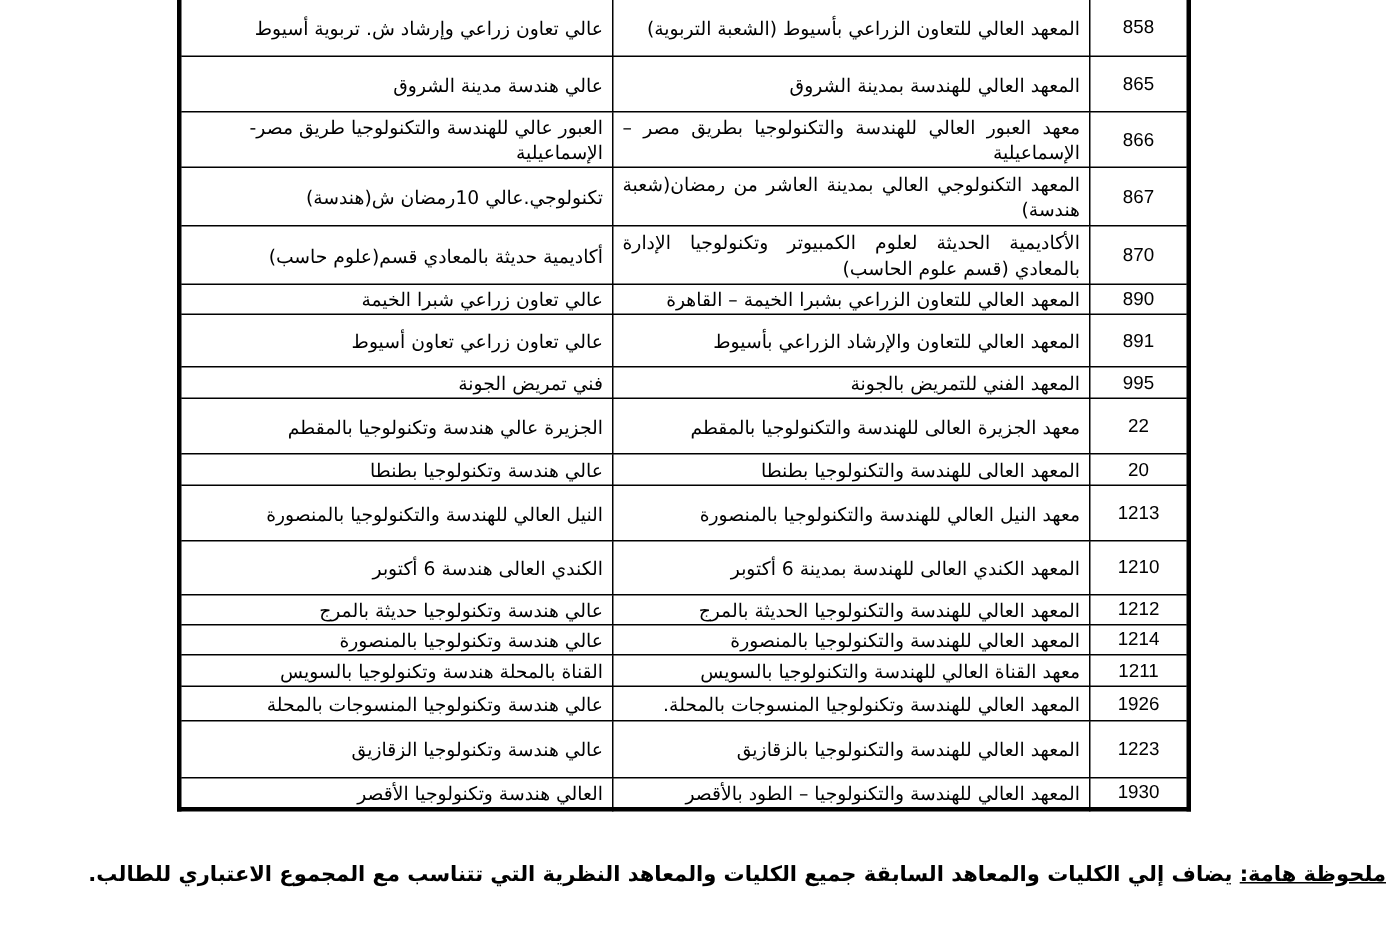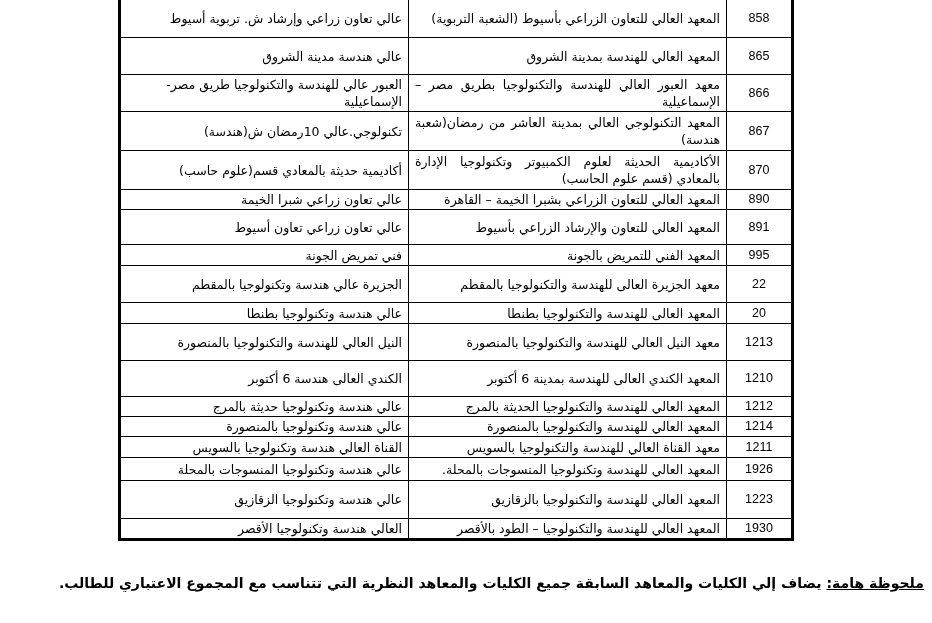--- a/index.html
+++ b/index.html
@@ -91,21 +91,21 @@
         <td class="short">عالي هندسة وتكنولوجيا حديثة بالمرج</td>
       </tr>
       <tr style="height: 20px;">
         <td class="code small">1214</td>
         <td class="full">المعهد العالي للهندسة والتكنولوجيا بالمنصورة</td>
         <td class="short">عالي هندسة وتكنولوجيا بالمنصورة</td>
       </tr>
       <tr style="height: 21px;">
         <td class="code small">1211</td>
         <td class="full">معهد القناة العالي للهندسة والتكنولوجيا بالسويس</td>
-        <td class="short">القناة العالي هندسة وتكنولوجيا بالسويس</td>
+        <td class="short">القناة بالمحلة هندسة وتكنولوجيا بالسويس</td>
       </tr>
       <tr style="height: 23px;">
         <td class="code small">1926</td>
         <td class="full">المعهد العالي للهندسة وتكنولوجيا المنسوجات بالمحلة.</td>
         <td class="short">عالي هندسة وتكنولوجيا المنسوجات بالمحلة</td>
       </tr>
       <tr style="height: 38px;">
         <td class="code small">1223</td>
         <td class="full">المعهد العالي للهندسة والتكنولوجيا بالزقازيق</td>
         <td class="short">عالي هندسة وتكنولوجيا الزقازيق</td>

